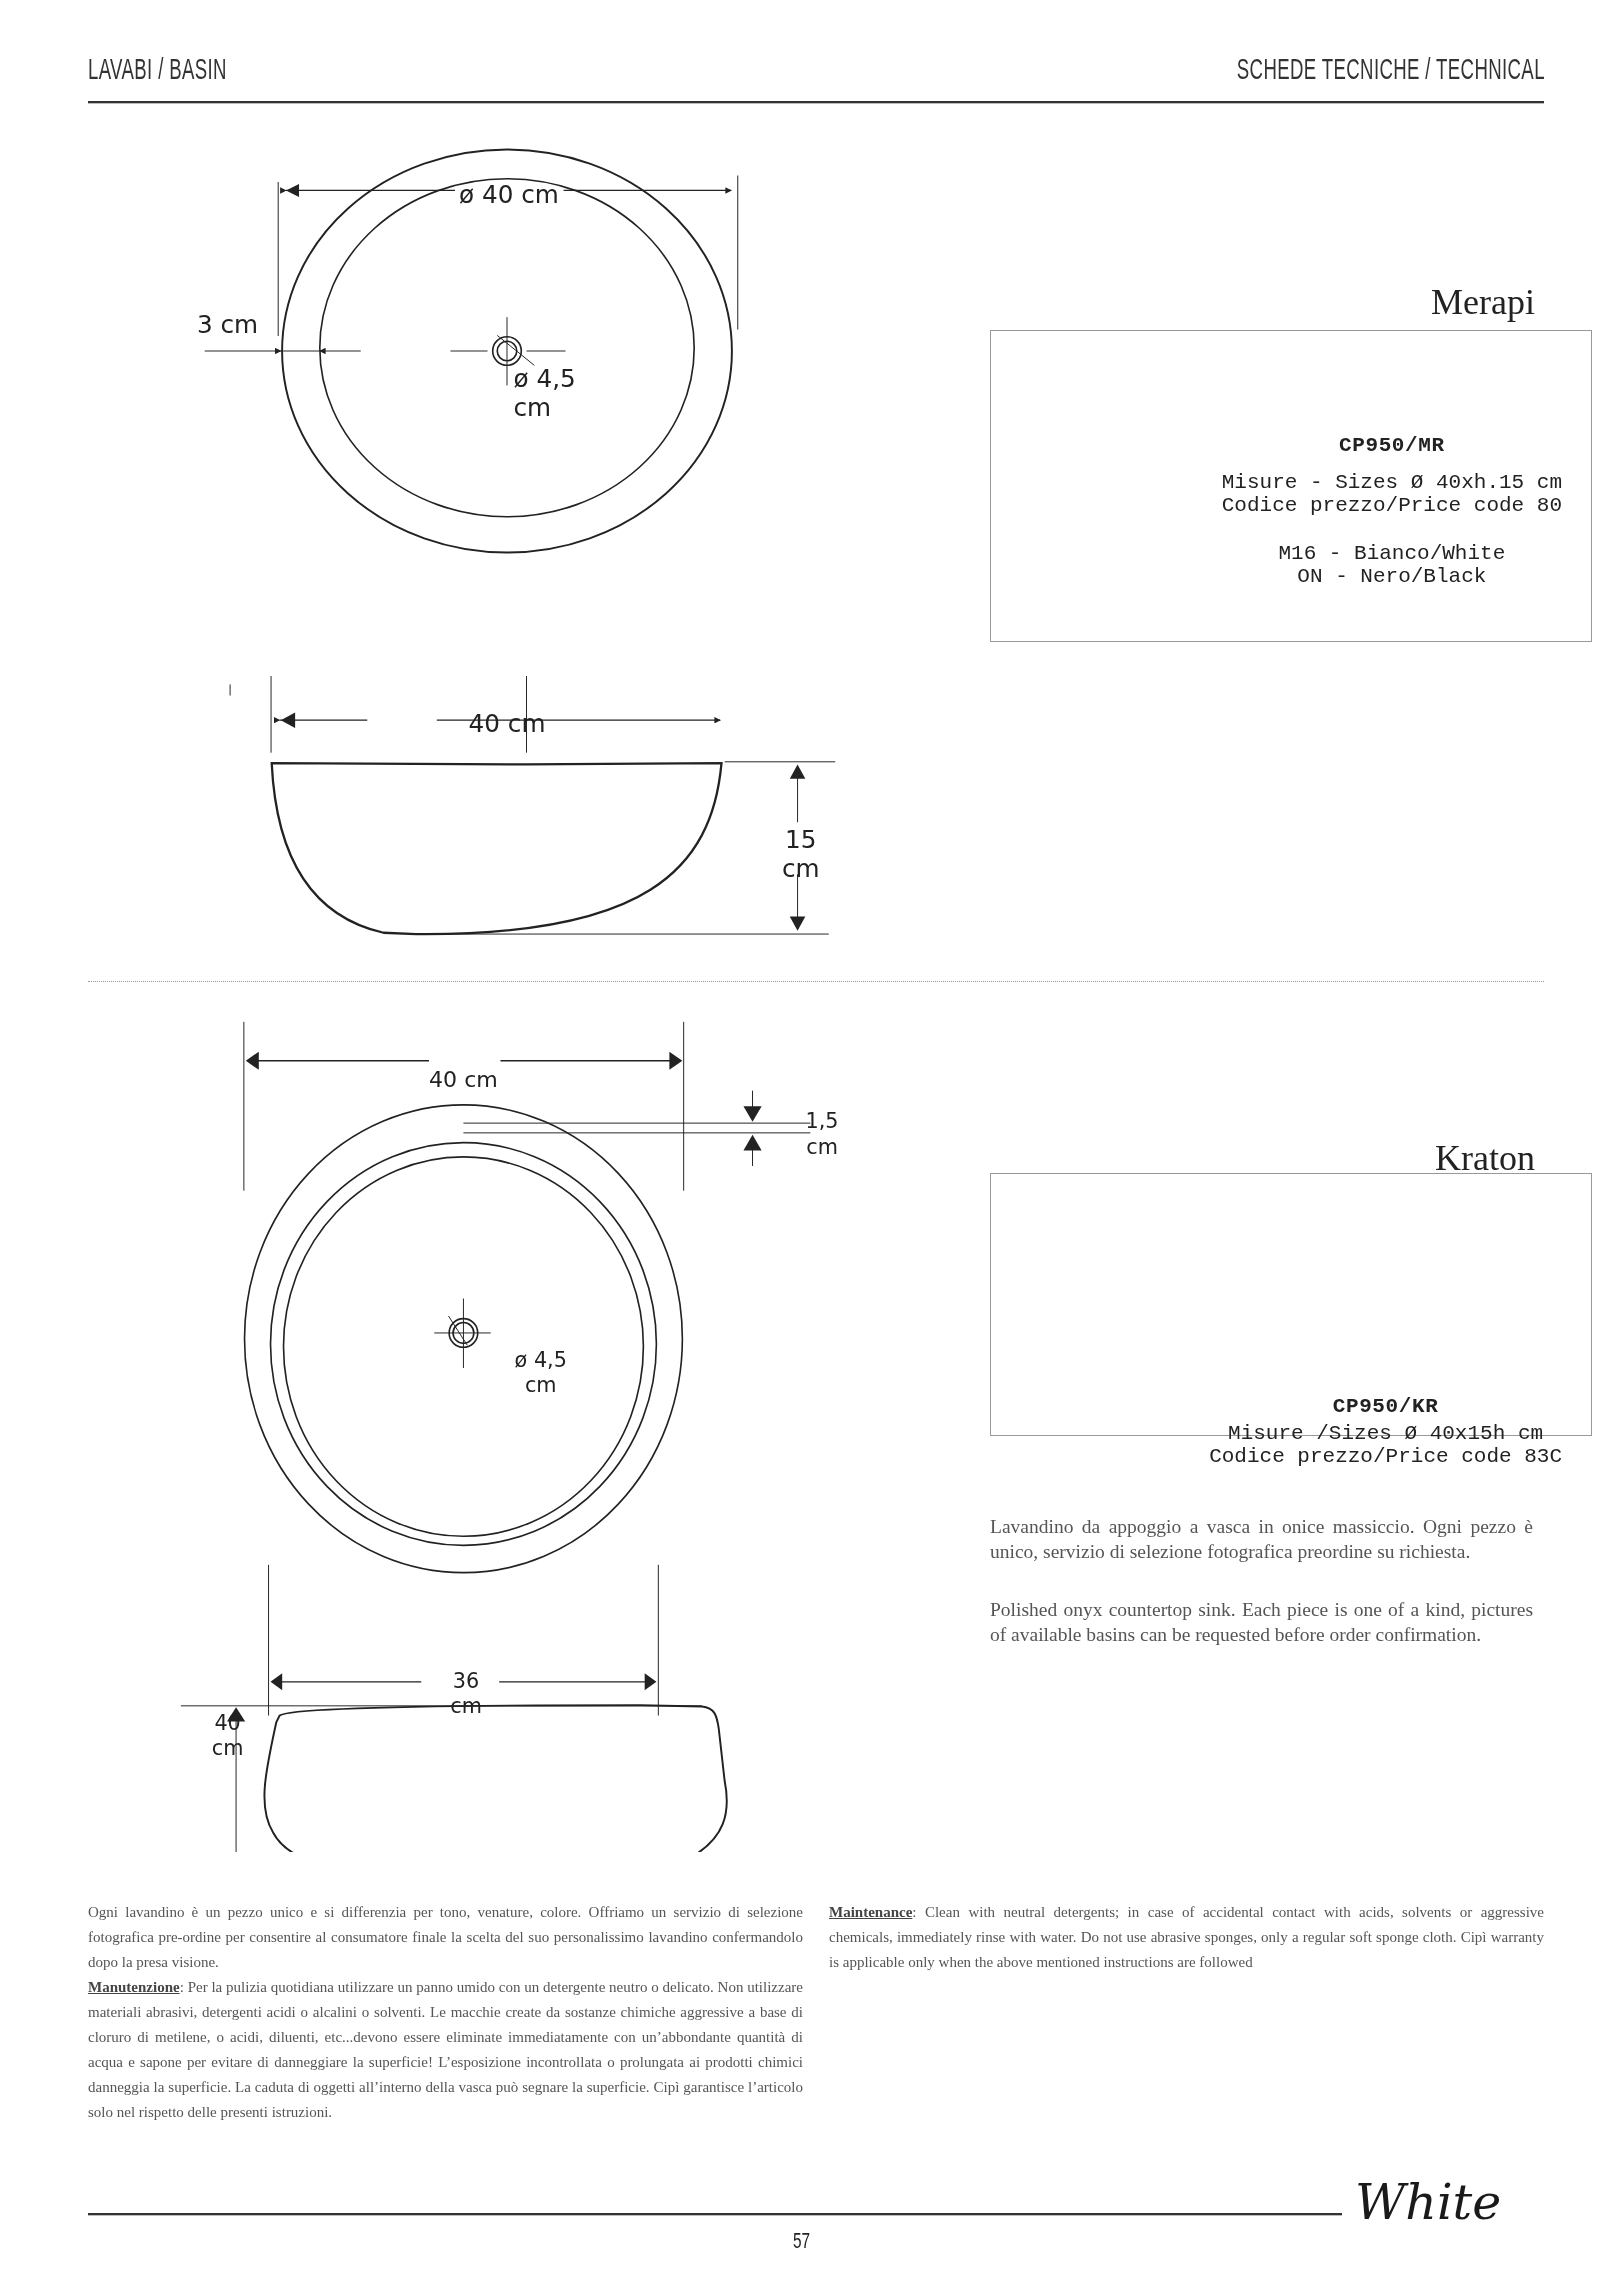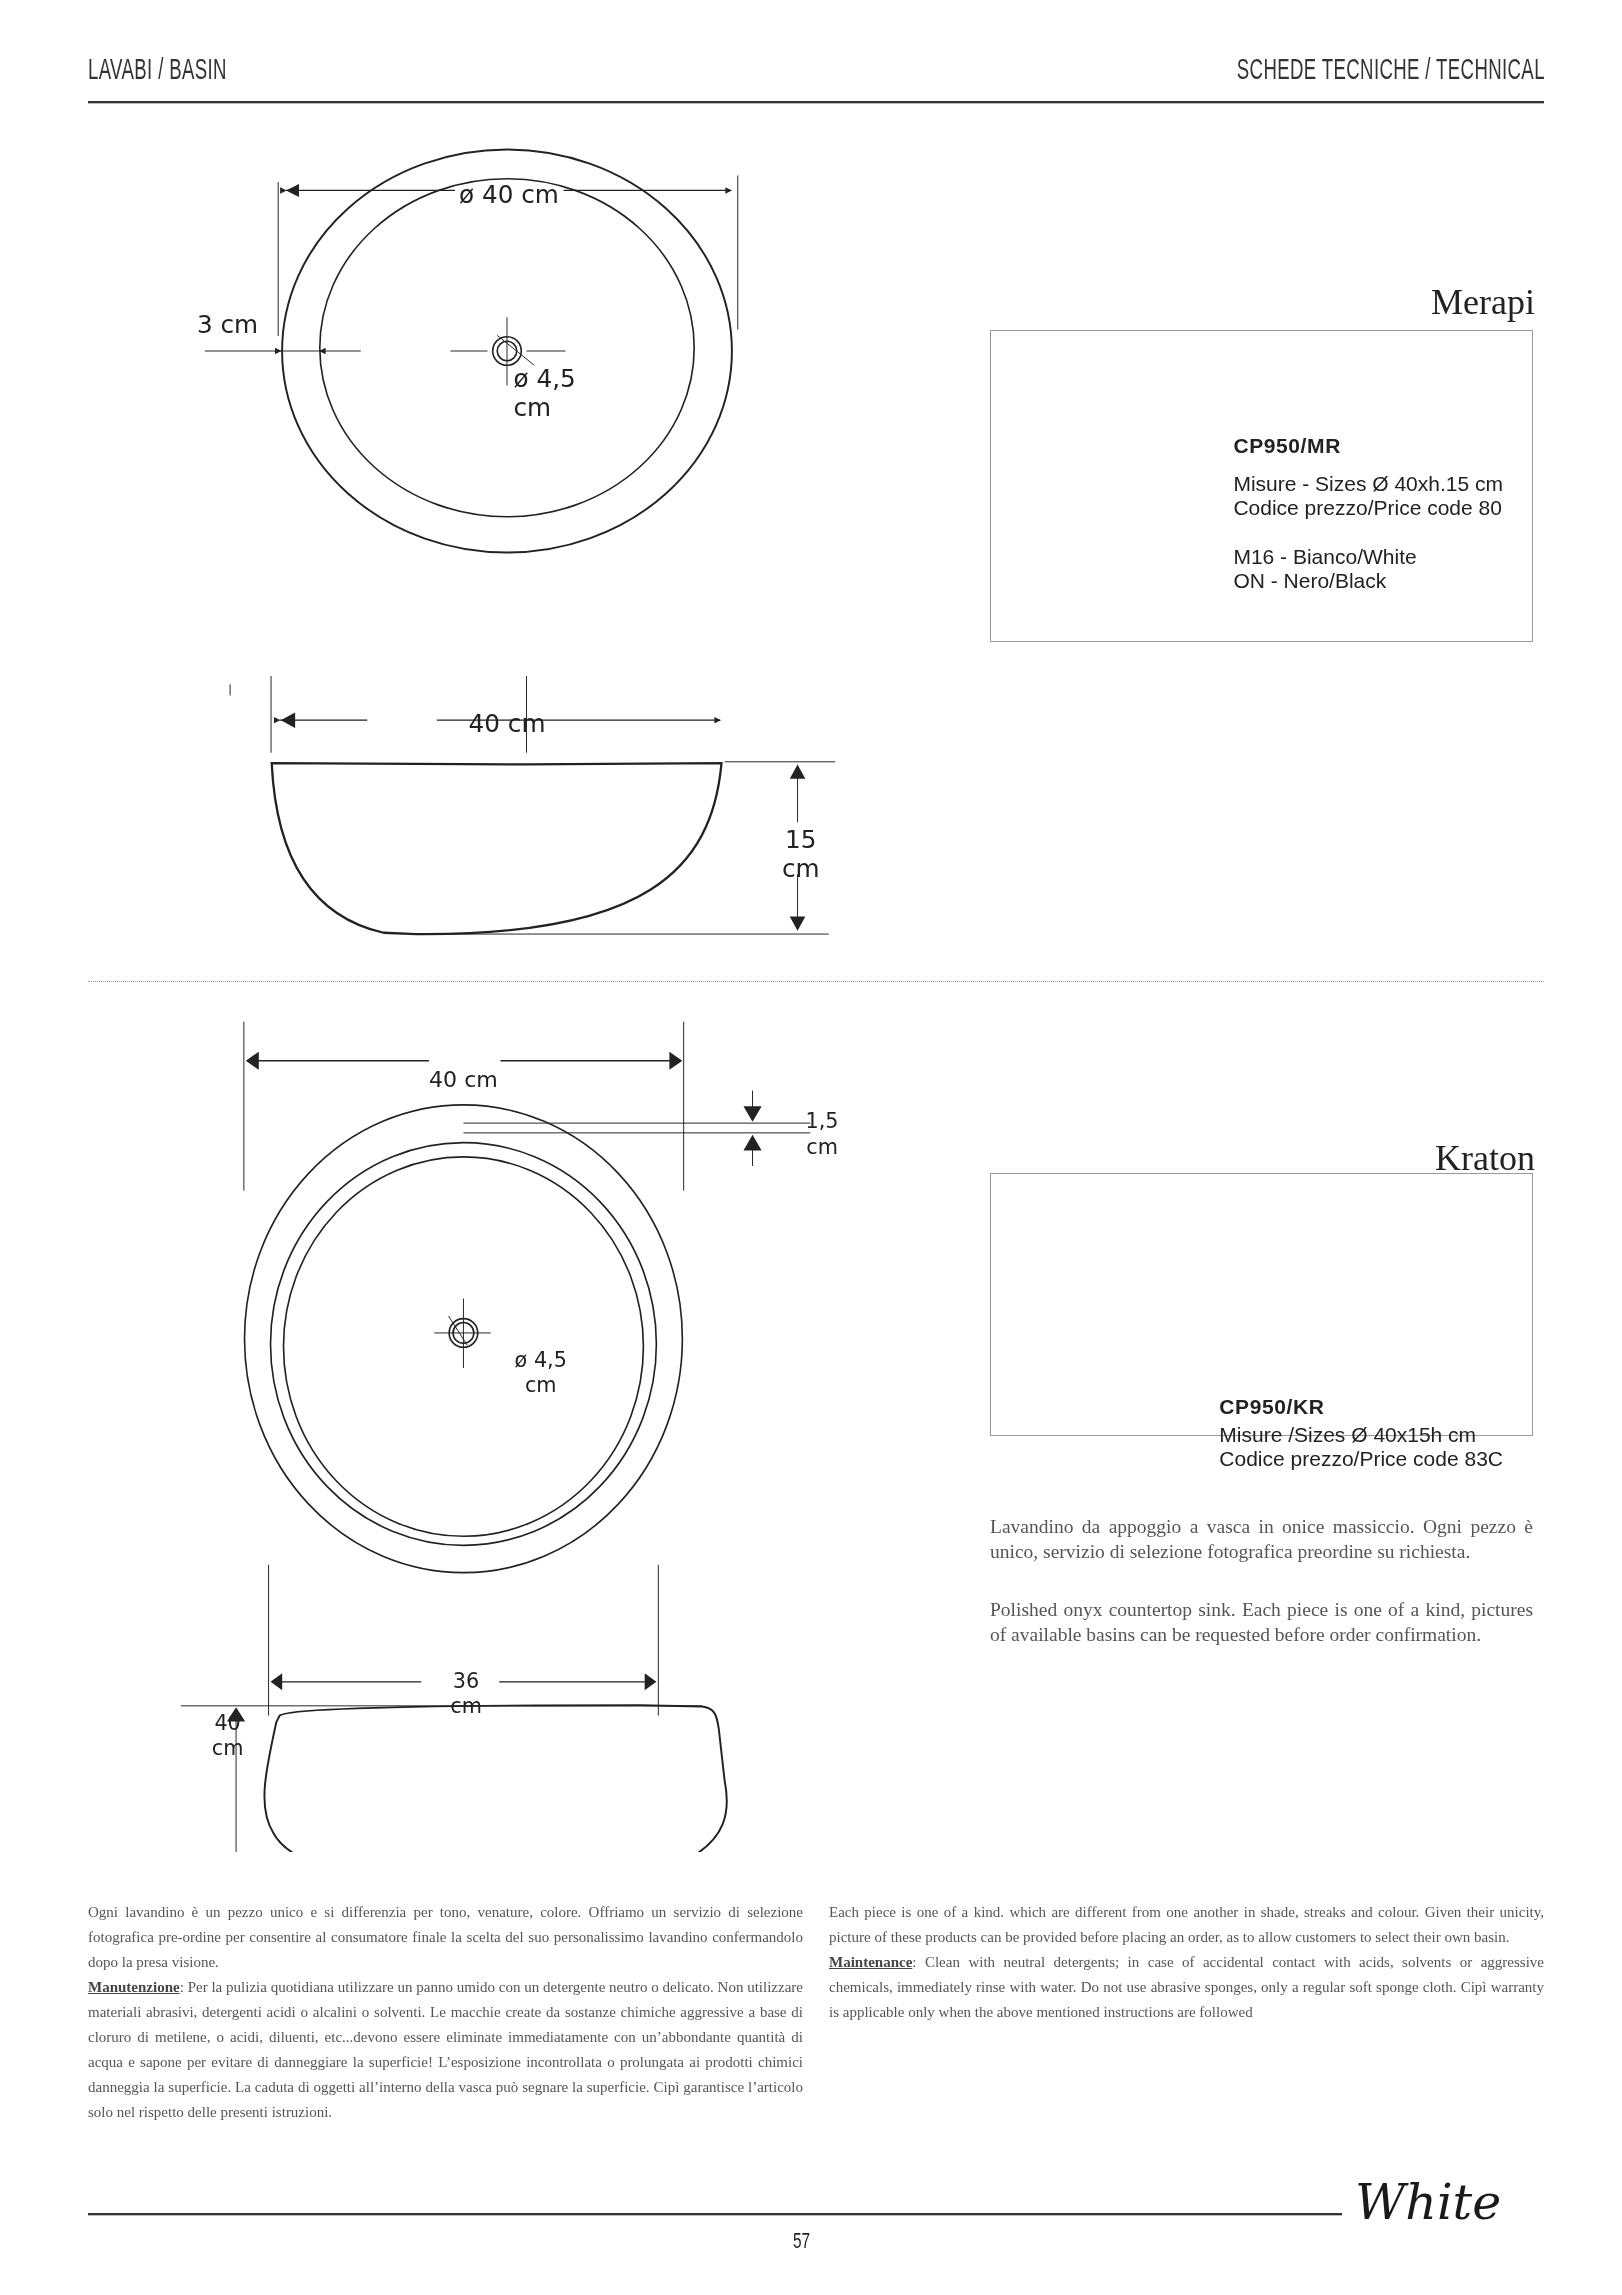--- a/index.html
+++ b/index.html
@@ -4,21 +4,21 @@
 <style>
   html, body { margin:0; padding:0; background:#ffffff; }
   body { width:1623px; height:2295px; position:relative; overflow:hidden; color:#222; }
   .abs { position:absolute; }
   .hdr { top:52px; font-family:"Liberation Sans Narrow","Liberation Sans",sans-serif; font-size:30px; color:#333; transform:scaleX(0.62); letter-spacing:0.6px; }
   #hdr-left { left:88px; transform-origin:left top; }
   #hdr-right { right:78px; transform-origin:right top; }
   .rule-top { left:88px; top:101px; width:1456px; height:1.9px; background:#333; border-bottom:0.6px solid #bbb; }
   .dotted-sep { left:88px; top:981px; width:1456px; border-top:1.9px dotted #999; }
   .prod-name { font-family:"Liberation Serif",serif; font-size:36px; color:#222; right:88px; }
-  .infobox { left:990px; width:543px; border:1.3px solid #999; box-sizing:border-box; font-family:Liberation Sans, sans-serif; font-size:21px; text-align:left; color:#222; }
+  .infobox { left:990px; width:602px; border:1.3px solid #999; box-sizing:border-box; font-family:Liberation Mono, monospace; font-size:21px; text-align:center; color:#222; }
   .infobox .inner { position:absolute; right:29px; }
   .code { font-weight:bold; font-size:21px; letter-spacing:0.6px; }
   .desc { left:990px; width:543px; font-family:"Liberation Serif",serif; font-size:19.5px; line-height:25px; color:#555; text-align:justify; }
   .body-col { top:1900px; width:715px; font-family:"Liberation Serif",serif; font-size:15px; line-height:25px; color:#555; text-align:justify; }
   .body-col b { color:#444;text-decoration:underline; }
   .rule-bottom { left:88px; top:2213px; width:1254px; height:1.9px; background:#333; border-bottom:0.6px solid #bbb; }
   .page-num { left:793px; top:2228px; font-family:"Liberation Sans",sans-serif; font-size:22px; color:#222; transform:scaleX(0.7); transform-origin:left top; }
   .brand { left:1355px; top:2174px; font-family:"DejaVu Serif",serif; font-style:italic; font-size:49px; color:#1a1a1a; }
   svg text { font-family:"DejaVu Sans",sans-serif; fill:#222; }
 </style>
@@ -152,20 +152,19 @@
   </div>
 </div>
 <div class="abs desc" style="top:1514px">Lavandino da appoggio a vasca in onice massiccio. Ogni pezzo è unico, servizio di selezione fotografica preordine su richiesta.</div>
 <div class="abs desc" style="top:1597px">Polished onyx countertop sink. Each piece is one of a kind, pictures of available basins can be requested before order confirmation.</div>
 
 <div class="abs body-col" style="left:88px">
   <div>Ogni lavandino è un pezzo unico e si differenzia per tono, venature, colore. Offriamo un servizio di selezione fotografica pre-ordine per consentire al consumatore finale la scelta del suo personalissimo lavandino confermandolo dopo la presa visione.</div>
   <div><b>Manutenzione</b><span>: Per la pulizia quotidiana utilizzare un panno umido con un detergente neutro o delicato. Non utilizzare materiali abrasivi, detergenti acidi o alcalini o solventi. Le macchie create da sostanze chimiche aggressive a base di cloruro di metilene, o acidi, diluenti, etc...devono essere eliminate immediatamente con un’abbondante quantità di acqua e sapone per evitare di danneggiare la superficie! L’esposizione incontrollata o prolungata ai prodotti chimici danneggia la superficie. La caduta di oggetti all’interno della vasca può segnare la superficie. Cipì garantisce l’articolo solo nel rispetto delle presenti istruzioni.</span></div>
 </div>
 <div class="abs body-col" style="left:829px">
-  <div>Each piece is one of a kind. which are different from one another in shade, streaks and colour. Given their unicity, picture of these products can be provided before placing an order, as to allow customers to select their own basin.</div>
   <div><b>Maintenance</b><span>: Clean with neutral detergents; in case of accidental contact with acids, solvents or aggressive chemicals, immediately rinse with water. Do not use abrasive sponges, only a regular soft sponge cloth.  Cipì warranty is applicable only when the above mentioned instructions are followed</span></div>
 </div>
 
 <div class="abs rule-bottom"></div>
 <div class="abs page-num">57</div>
 <div class="abs brand">White</div>
 
 
 </body></html>

